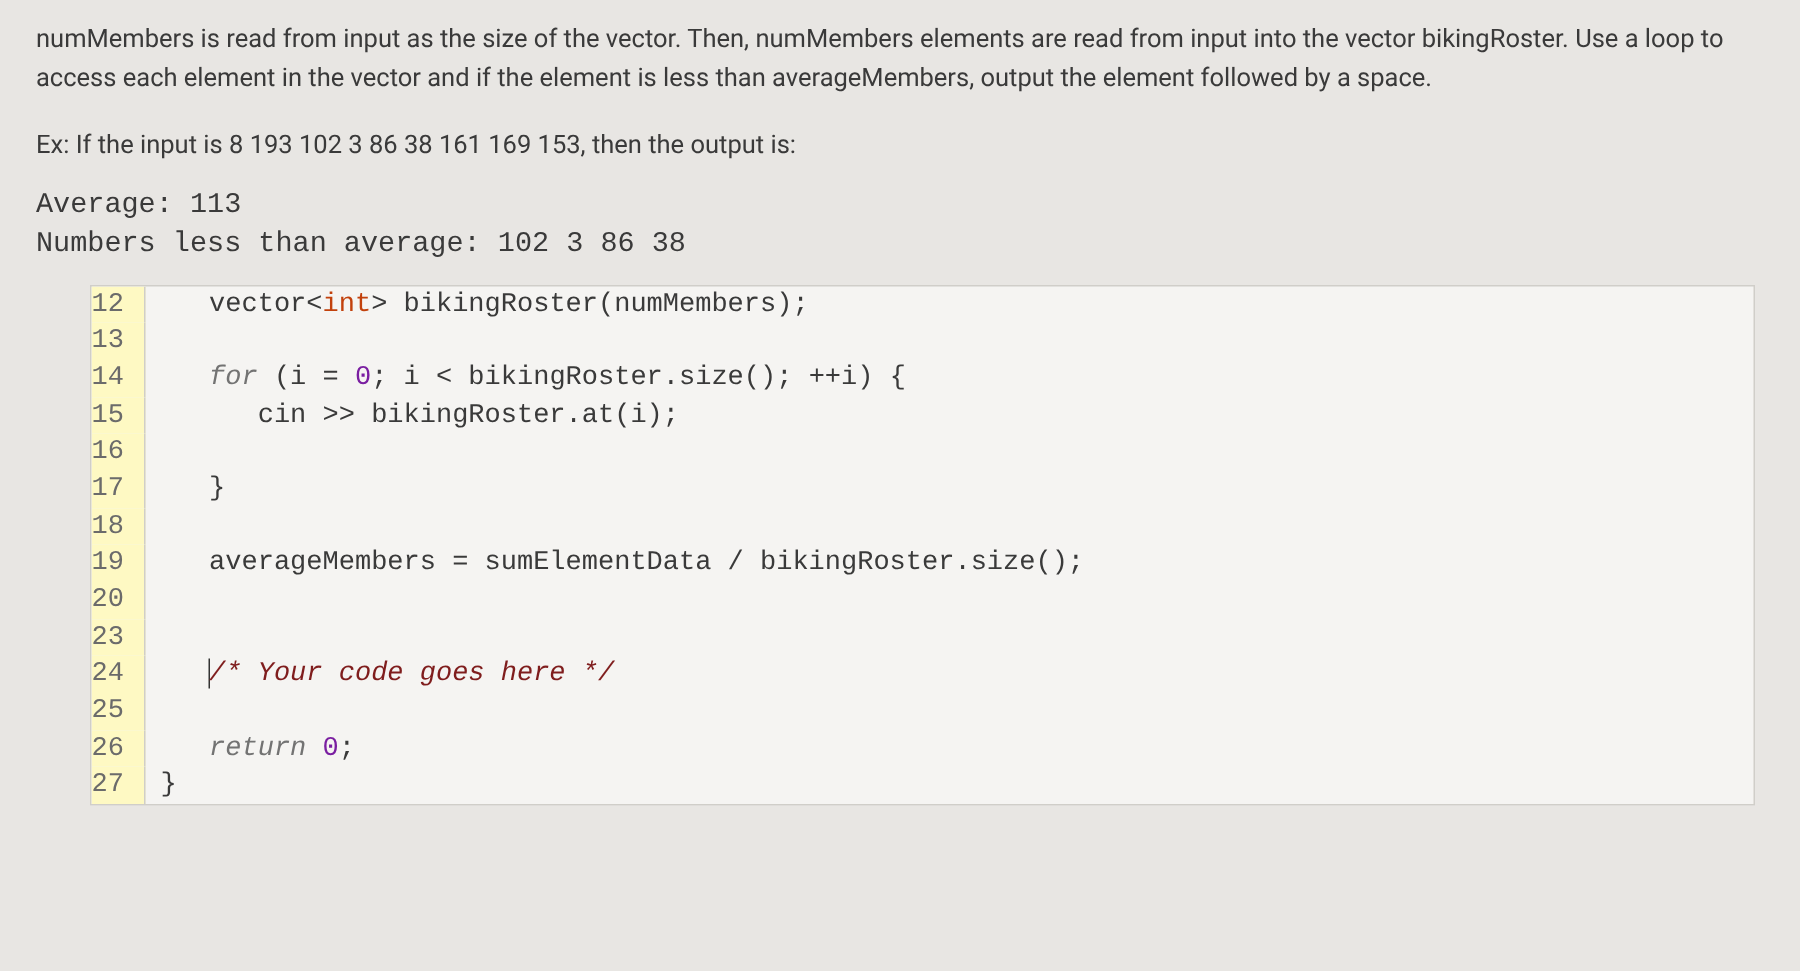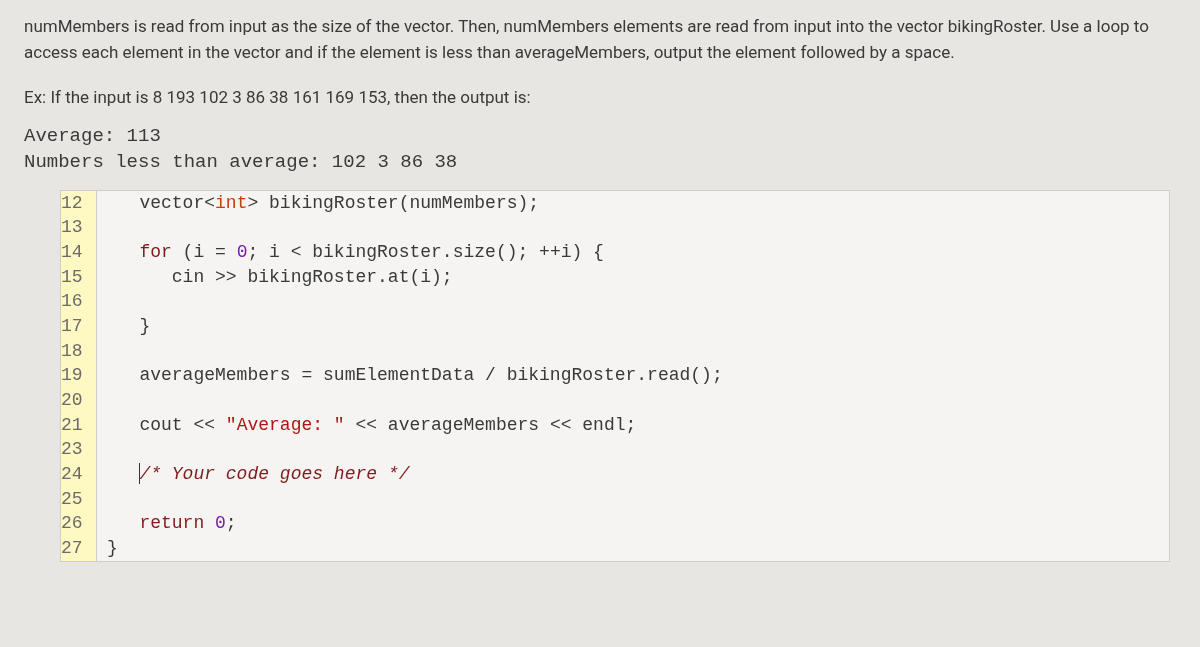--- a/index.html
+++ b/index.html
@@ -36,21 +36,21 @@
     width: 36px;
     text-align: left;
     padding-right: 8px;
     color: #6b6b6b;
     background: #fef9c3;
     border-right: 1px solid #d0cec9;
     flex-shrink: 0;
     user-select: none;
   }
   .code-text { padding-left: 10px; }
-  .kw { color: #7f1d1d; }
+  .kw { color: #737373; font-style: italic; }
   .type { color: #c2410c; }
   .num { color: #7a1ea1; }
   .str { color: #b01515; }
   .comment { color: #7f1d1d; font-style: italic; }
   .cursor {
     display: inline-block;
     width: 0;
     border-left: 1px solid #333;
     height: 1.15em;
     vertical-align: text-bottom;
@@ -72,21 +72,20 @@
 </div>
 
 <div class="code-area" id="code-area">
     <div class="code-line"><span class="gutter">12</span><span class="code-text"><span>   vector&lt;</span><span class="type">int</span><span>&gt; bikingRoster(numMembers);</span></span></div>
     <div class="code-line"><span class="gutter">13</span><span class="code-text"><span></span></span></div>
     <div class="code-line"><span class="gutter">14</span><span class="code-text"><span>   </span><span class="kw">for</span><span> (i = </span><span class="num">0</span><span>; i &lt; bikingRoster.size(); ++i) {</span></span></div>
     <div class="code-line"><span class="gutter">15</span><span class="code-text"><span>      cin &gt;&gt; bikingRoster.at(i);</span></span></div>
     <div class="code-line"><span class="gutter">16</span></div>
     <div class="code-line"><span class="gutter">17</span><span class="code-text"><span>   }</span></span></div>
     <div class="code-line"><span class="gutter">18</span><span class="code-text"><span></span></span></div>
-    <div class="code-line"><span class="gutter">19</span><span class="code-text"><span>   averageMembers = sumElementData / bikingRoster.read();</span></span></div>
+    <div class="code-line"><span class="gutter">19</span><span class="code-text"><span>   averageMembers = sumElementData / bikingRoster.size();</span></span></div>
     <div class="code-line"><span class="gutter">20</span><span class="code-text"><span></span></span></div>
-    <div class="code-line"><span class="gutter">21</span><span class="code-text"><span>   cout &lt;&lt; </span><span class="str">"Average: "</span><span> &lt;&lt; averageMembers &lt;&lt; endl;</span></span></div>
     <div class="code-line"><span class="gutter">23</span><span class="code-text"><span></span></span></div>
     <div class="code-line"><span class="gutter">24</span><span class="code-text"><span>   </span><span class="cursor"></span><span class="comment">/* Your code goes here */</span></span></div>
     <div class="code-line"><span class="gutter">25</span><span class="code-text"><span></span></span></div>
     <div class="code-line"><span class="gutter">26</span><span class="code-text"><span>   </span><span class="kw">return</span><span> </span><span class="num">0</span><span>;</span></span></div>
     <div class="code-line"><span class="gutter">27</span><span class="code-text"><span>}</span></span></div>
   </div>
 
 </body></html>

